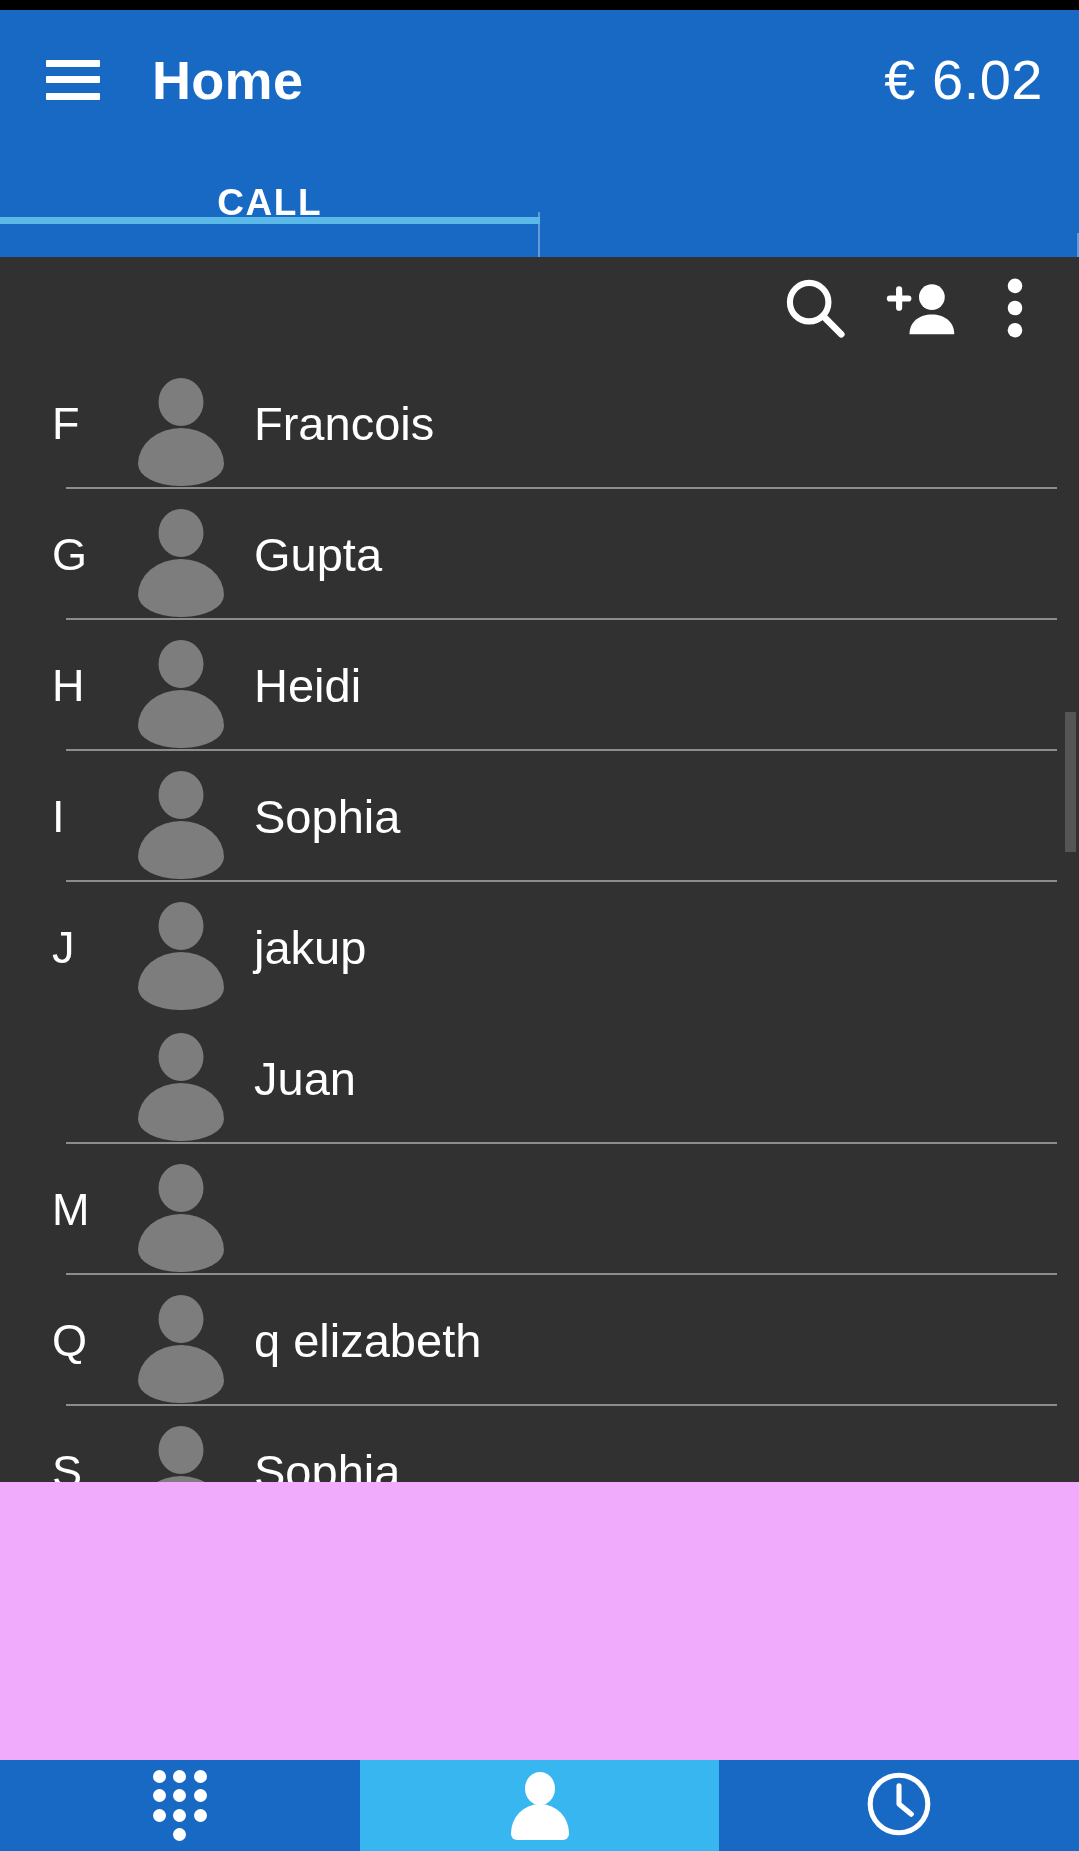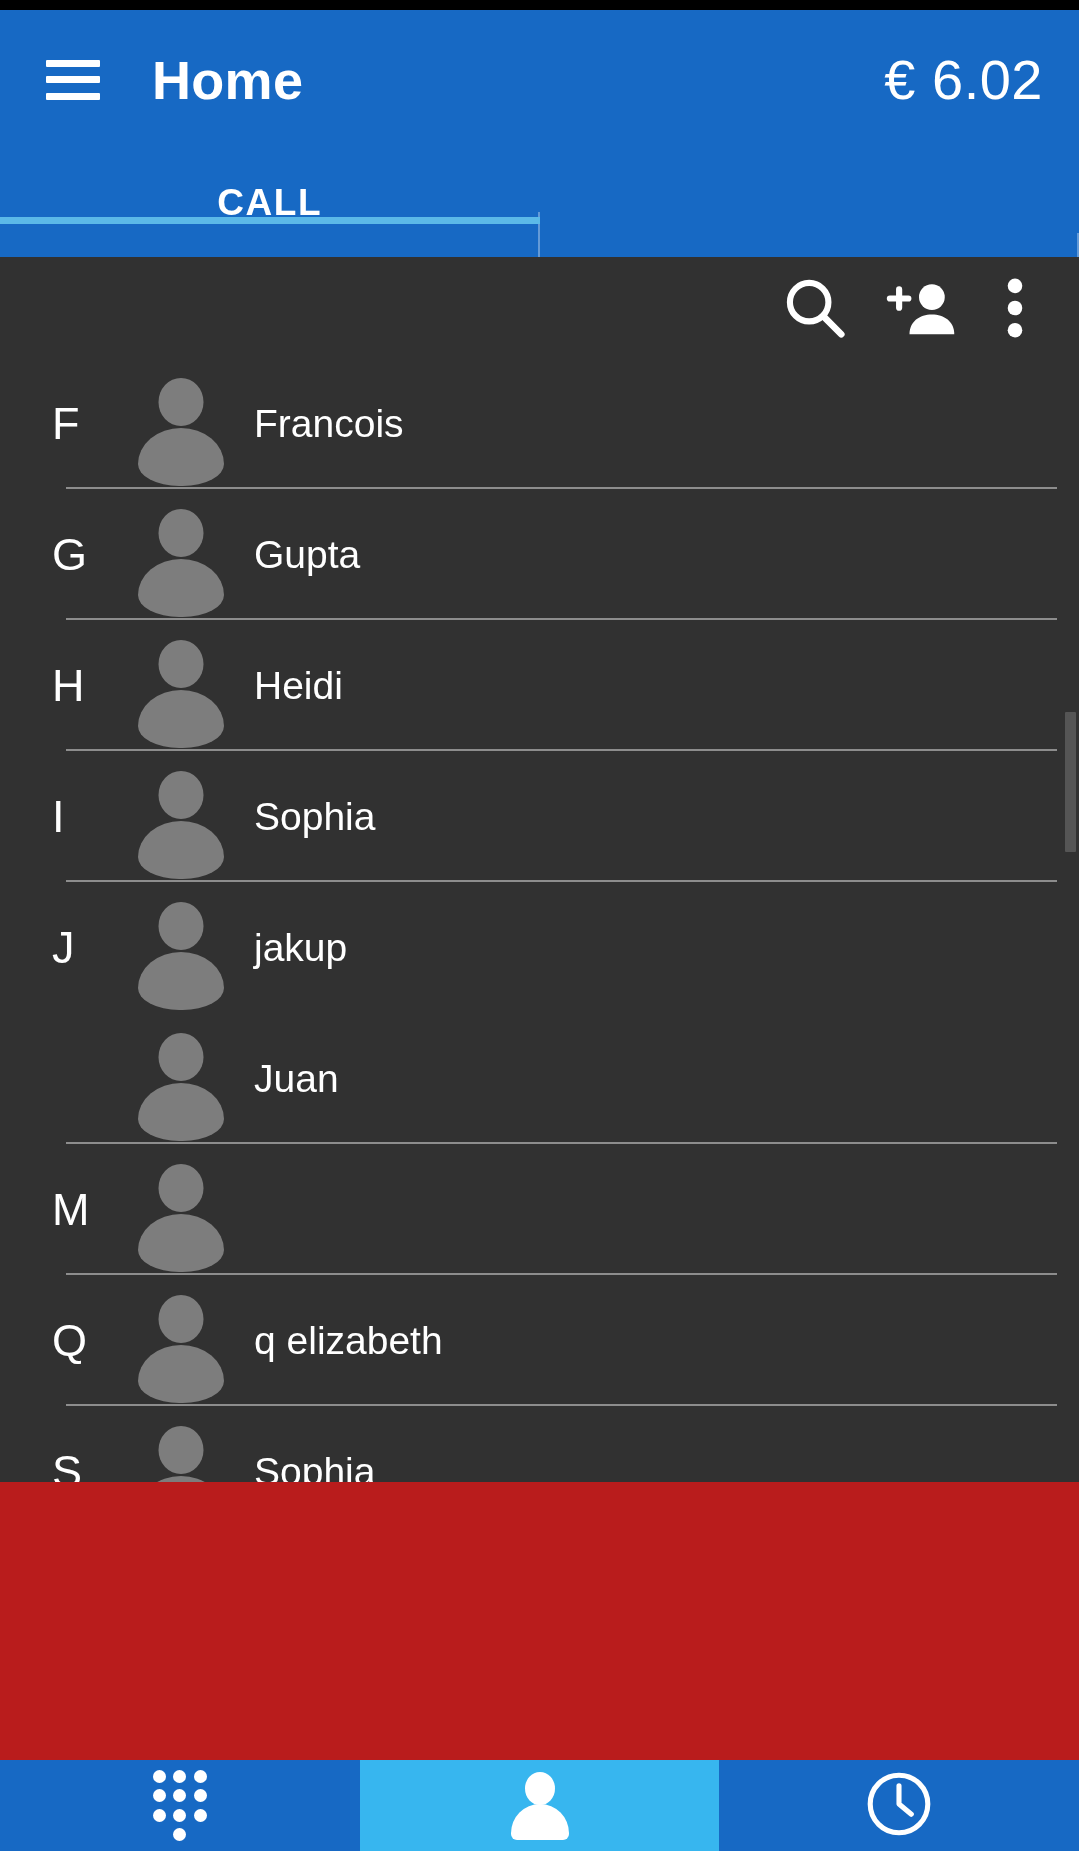--- a/index.html
+++ b/index.html
@@ -10,21 +10,21 @@
   body {
     font-family: "Liberation Sans", sans-serif;
     -webkit-font-smoothing: antialiased;
   }
 
   #app {
     position: relative;
     width: 1079px;
     height: 1851px;
     overflow: hidden;
-    background: #b91c1c;
+    background: #f0abfc;
   }
 
   
   .status-bar {
     position: absolute;
     top: 0; left: 0;
     width: 1079px;
     height: 10px;
     background: #000000;
   }
@@ -191,21 +191,21 @@
     top: 56px;
     transform: translateX(-50%);
     width: 86px;
     height: 58px;
     border-radius: 50% 50% 48% 48% / 62% 62% 38% 38%;
     background: #7d7d7d;
   }
   .contact-name {
     margin-left: 28px;
     color: #ffffff;
-    font-size: 39px;
+    font-size: 47px;
     font-weight: normal;
     line-height: 1;
     white-space: nowrap;
   }
   .row-divider {
     position: absolute;
     left: 66px;
     right: 22px;
     bottom: 0;
     height: 2px;

